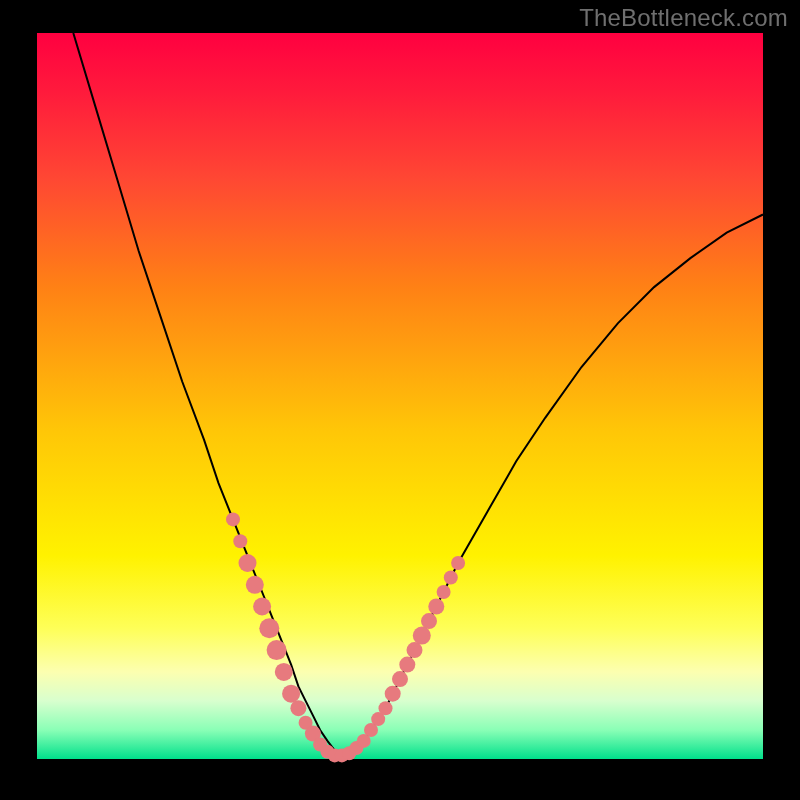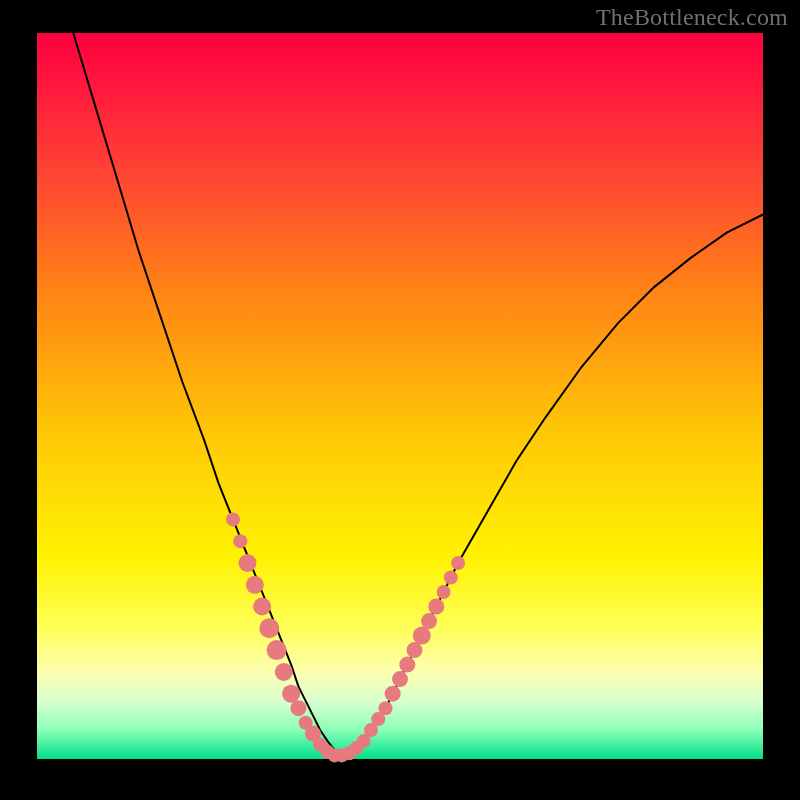--- a/index.html
+++ b/index.html
@@ -15,21 +15,21 @@
     left: 0;
     top: 0;
     width: 800px;
     height: 800px;
     background: #000;
   }
   .watermark {
     position: absolute;
     top: 4px;
     right: 12px;
-    font-family: Liberation Serif, serif;
+    font-family: Liberation Sans, sans-serif;
     font-size: 24px;
     font-weight: 500;
     color: #6f6f6f;
     letter-spacing: 0.2px;
   }
   svg.plot {
     position: absolute;
     left: 0;
     top: 0;
   }

